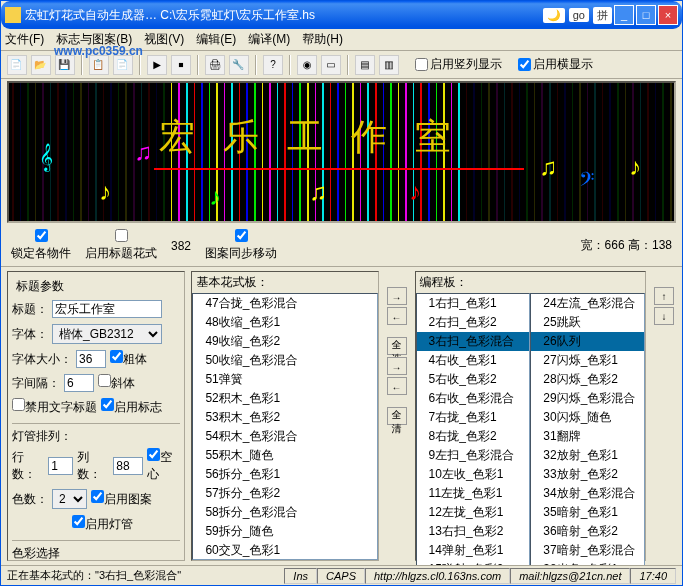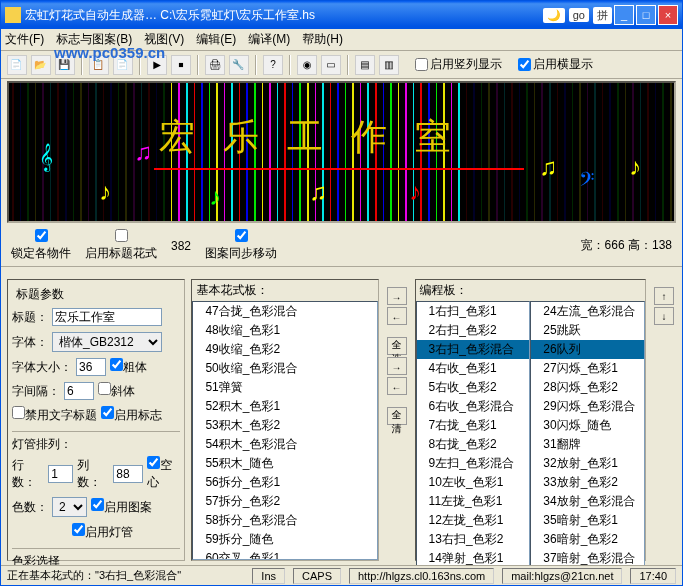--- a/index.html
+++ b/index.html
@@ -1,18 +1,18 @@
 <!DOCTYPE html>
 <html><head>
 <meta charset="utf-8">
 <style>
 * { box-sizing: border-box; margin: 0; padding: 0; font-family: "SimSun", "宋体", sans-serif; }
 body { background: #3a6ea5; width: 683px; height: 586px; overflow: hidden; font-size: 12px; }
 .window { width: 683px; height: 586px; background: #ece9d8; border: 1px solid #0054e3; display: flex; flex-direction: column; }
-.titlebar { height: 28px; background: linear-gradient(to bottom, #0058ee, #3f8cf3 10%, #0054e3 90%); display: flex; align-items: center; padding: 0 4px; color: #fff; }
+.titlebar { height: 28px; background: linear-gradient(to bottom, #0058ee, #3f8cf3 10%, #0054e3 90%); display: flex; align-items: center; padding: 0 4px; color: #fff; border-radius: 9px; }
 .titlebar .icon { width: 16px; height: 16px; background: #f7d14c; margin-right: 4px; }
 .titlebar .title { flex: 1; font-size: 12px; overflow: hidden; white-space: nowrap; }
 .titlebar .badge { background: #fff; color: #333; padding: 1px 4px; border-radius: 2px; margin: 0 2px; font-size: 11px; }
 .titlebar .btns { display: flex; gap: 2px; }
 .titlebar button { width: 20px; height: 20px; background: #3f8cf3; border: 1px solid #fff; color: #fff; font-size: 11px; cursor: pointer; }
 .titlebar button.close { background: #e04343; }
 .menubar { height: 22px; display: flex; align-items: center; padding: 0 4px; gap: 12px; background: #ece9d8; border-bottom: 1px solid #aca899; }
 .menubar span { cursor: pointer; }
 .toolbar { height: 28px; display: flex; align-items: center; padding: 2px 6px; gap: 4px; background: #ece9d8; border-bottom: 1px solid #aca899; }
 .tbtn { width: 20px; height: 20px; border: 1px solid #ccc; background: #f0f0f0; cursor: pointer; display: inline-flex; align-items: center; justify-content: center; font-size: 10px; }
@@ -20,44 +20,44 @@
 .toolbar label { display: flex; align-items: center; gap: 2px; margin-left: 12px; }
 .preview { height: 142px; background: #000; margin: 2px 6px; border: 2px inset #aca899; position: relative; overflow: hidden; }
 .preview .text { position: absolute; top: 30px; left: 150px; color: #e6c800; font-size: 36px; font-family: "KaiTi", "楷体"; letter-spacing: 28px; }
 .preview .line { position: absolute; top: 85px; left: 145px; width: 370px; height: 2px; background: #f00; }
 .preview .bars { position: absolute; inset: 0; display: flex; }
 .preview .bars span { width: 2px; height: 100%; margin: 0 3px; }
 .preview .note { position: absolute; font-size: 24px; }
 .controls { padding: 4px 10px; display: flex; align-items: center; gap: 14px; border-bottom: 1px solid #aca899; }
 .controls label { display: flex; align-items: center; gap: 3px; flex-direction: column; }
 .panels { flex: 1; display: flex; padding: 4px 6px; gap: 6px; overflow: hidden; }
-.panel { border: 1px inset #aca899; display: flex; flex-direction: column; margin-top: 8px; }
+.panel { border: 1px inset #aca899; display: flex; flex-direction: column; }
 .panel-title { font-size: 12px; padding: 2px 4px; }
 .left { width: 190px; padding: 4px; }
 .left .row { display: flex; align-items: center; gap: 4px; margin: 3px 0; }
 .left input[type=text], .left select { border: 1px solid #7f9db9; padding: 1px 2px; font-size: 12px; }
 .left .divider { border-top: 1px solid #aca899; margin: 4px 0; }
 .colorpick { border: 1px inset #aca899; padding: 4px; margin-top: 4px; }
 .gradient { height: 20px; background: linear-gradient(to right, red, orange, yellow, green, cyan, blue, magenta, red); border: 1px inset #999; margin-bottom: 4px; }
 .swatch-row { display: flex; align-items: center; gap: 6px; margin: 2px 0; }
 .swatch { width: 14px; height: 14px; border: 1px solid #000; }
 .center, .right { display: flex; flex-direction: column; }
 .center { width: 200px; }
 .right { flex: 1; display: flex; flex-direction: row; }
 .listbox { flex: 1; background: #fff; border: 1px inset #7f9db9; overflow: auto; font-size: 12px; }
 .listbox .item { padding: 1px 12px; white-space: nowrap; cursor: pointer; }
 .listbox .item.sel2 { background: #0369a1; }
 .vbtns { width: 24px; display: flex; flex-direction: column; gap: 2px; padding: 16px 2px 2px; }
 .vbtns button { width: 20px; height: 18px; font-size: 10px; border: 1px solid #999; background: #ece9d8; cursor: pointer; }
 .right .cols { flex: 1; display: flex; }
 .right .col { flex: 1; }
 .statusbar { height: 20px; border-top: 1px solid #aca899; display: flex; align-items: center; padding: 0 6px; font-size: 11px; background: #ece9d8; }
-.statusbar .cell { border: 1px inset #ccc; padding: 1px 8px; margin-left: 8px; }
+.statusbar .cell { border: 1px inset #ccc; padding: 1px 8px; margin-left: 0; font-style: italic; }
 .statusbar .spacer { flex: 1; }
-.url-text { position: absolute; top: 44px; left: 54px; color: #2a6bd4; font-size: 15px; font-weight: bold; z-index: 10; font-family: Arial; }
+.url-text { position: absolute; top: 44px; left: 54px; color: #2a6bd4; font-size: 12px; font-weight: bold; z-index: 10; font-family: Arial; }
 </style>
 </head>
 <body>
 
 <div class="window">
   <div class="titlebar">
     <span class="icon"></span>
     <span class="title">宏虹灯花式自动生成器…   C:\宏乐霓虹灯\宏乐工作室.hs</span>
     <span class="badge">🌙</span>
     <span class="badge">go</span>

